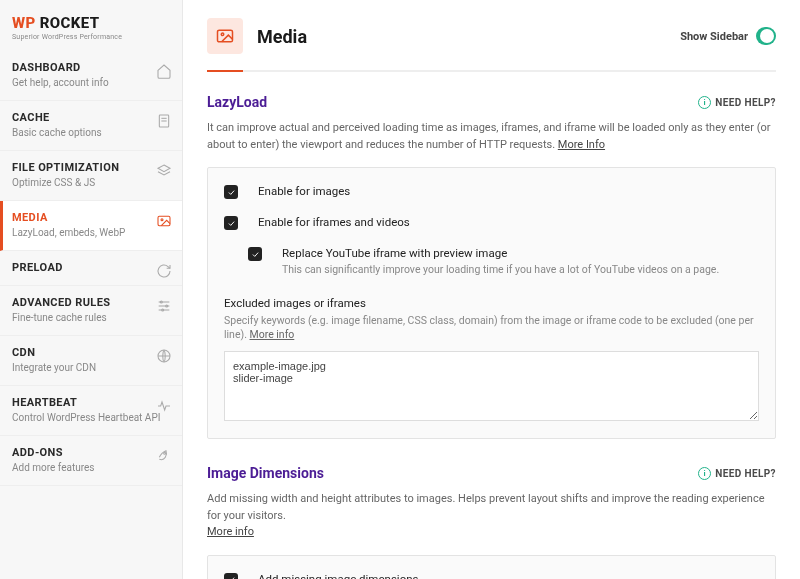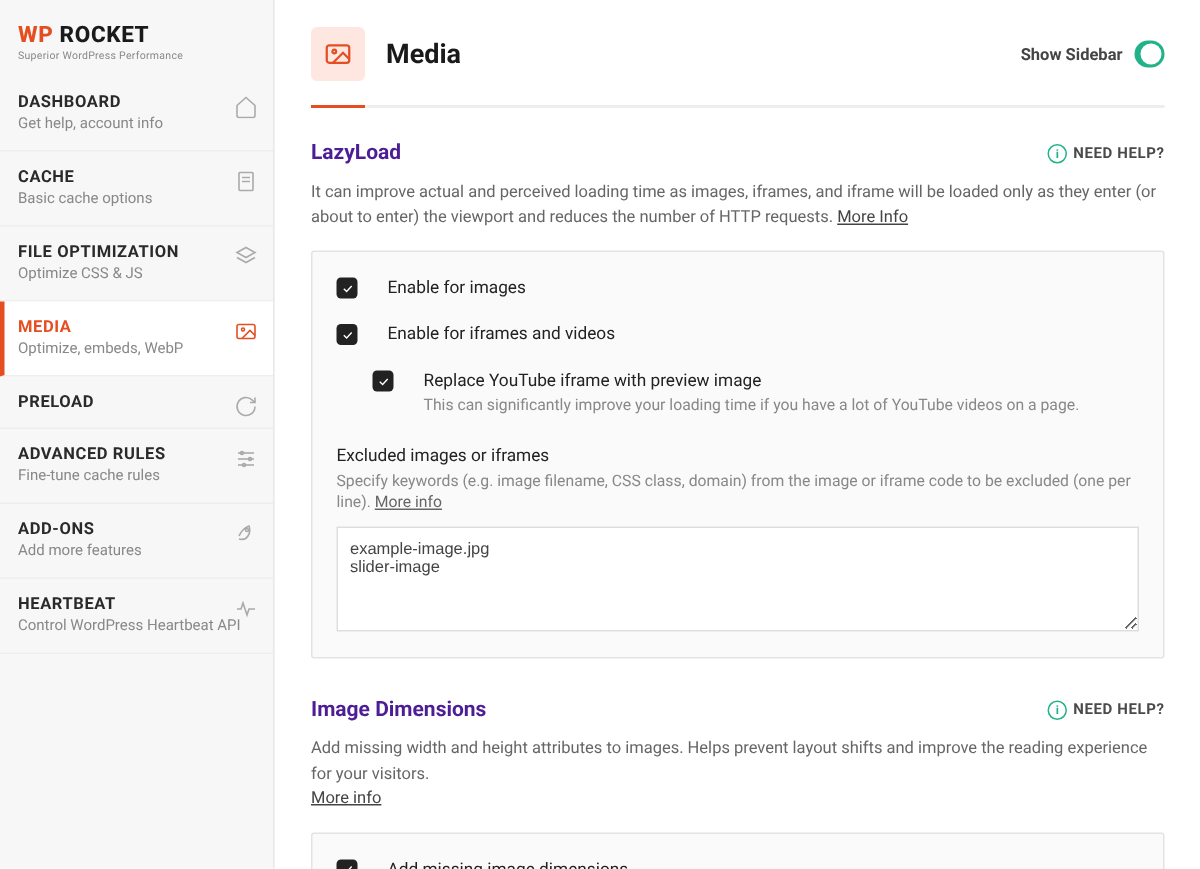--- a/index.html
+++ b/index.html
@@ -78,21 +78,21 @@
       <div class="nav-item">
         <div class="nav-title">FILE OPTIMIZATION</div>
         <div class="nav-desc">Optimize CSS &amp; JS</div>
         <span class="nav-icon"><svg viewBox="0 0 24 24" fill="none" stroke="currentColor" stroke-width="1.6">
               <polygon points="12 3 21 8 12 13 3 8 12 3"></polygon>
               <polyline points="3 13 12 18 21 13"></polyline>
             </svg></span>
       </div>
       <div class="nav-item active">
         <div class="nav-title">MEDIA</div>
-        <div class="nav-desc">Optimize, embeds, WebP</div>
+        <div class="nav-desc">LazyLoad, embeds, WebP</div>
         <span class="nav-icon"><svg viewBox="0 0 24 24" fill="none" stroke="currentColor" stroke-width="1.6">
               <rect x="3" y="5" width="18" height="14" rx="2"></rect>
               <circle cx="9" cy="10" r="1.5"></circle>
               <path d="M21 16l-5-5-8 8"></path>
             </svg></span>
       </div>
       <div class="nav-item">
         <div class="nav-title">PRELOAD</div>
         <span class="nav-icon"><svg viewBox="0 0 24 24" fill="none" stroke="currentColor" stroke-width="1.6">
               <path d="M21 12a9 9 0 11-3-6.7L21 8"></path>
@@ -105,32 +105,40 @@
         <span class="nav-icon"><svg viewBox="0 0 24 24" fill="none" stroke="currentColor" stroke-width="1.6">
               <line x1="4" y1="6" x2="20" y2="6"></line>
               <line x1="4" y1="12" x2="20" y2="12"></line>
               <line x1="4" y1="18" x2="20" y2="18"></line>
               <circle cx="8" cy="6" r="1.5"></circle>
               <circle cx="16" cy="12" r="1.5"></circle>
               <circle cx="10" cy="18" r="1.5"></circle>
             </svg></span>
       </div>
       <div class="nav-item">
+        <div class="nav-title">CDN</div>
+        <div class="nav-desc">Integrate your CDN</div>
+        <span class="nav-icon"><svg viewBox="0 0 24 24" fill="none" stroke="currentColor" stroke-width="1.6">
+              <circle cx="12" cy="12" r="9"></circle>
+              <path d="M3 12h18M12 3c2.5 3 2.5 15 0 18M12 3c-2.5 3-2.5 15 0 18"></path>
+            </svg></span>
+      </div>
+      <div class="nav-item">
+        <div class="nav-title">HEARTBEAT</div>
+        <div class="nav-desc">Control WordPress Heartbeat API</div>
+        <span class="nav-icon"><svg viewBox="0 0 24 24" fill="none" stroke="currentColor" stroke-width="1.6">
+              <polyline points="3 12 7 12 9 6 13 18 15 12 21 12"></polyline>
+            </svg></span>
+      </div>
+      <div class="nav-item">
         <div class="nav-title">ADD-ONS</div>
         <div class="nav-desc">Add more features</div>
         <span class="nav-icon"><svg viewBox="0 0 24 24" fill="none" stroke="currentColor" stroke-width="1.6">
               <path d="M5 14s3-7 10-10c0 0 2 5-1 10s-9 3-9 3"></path>
               <circle cx="13" cy="8" r="1.5"></circle>
-            </svg></span>
-      </div>
-      <div class="nav-item">
-        <div class="nav-title">HEARTBEAT</div>
-        <div class="nav-desc">Control WordPress Heartbeat API</div>
-        <span class="nav-icon"><svg viewBox="0 0 24 24" fill="none" stroke="currentColor" stroke-width="1.6">
-              <polyline points="3 12 7 12 9 6 13 18 15 12 21 12"></polyline>
             </svg></span>
       </div>
     </nav>
   </aside>
 
   <main class="main">
     <div class="header">
       <div class="header-icon">
         <svg width="20" height="20" viewBox="0 0 24 24" fill="none" stroke="#e54e21" stroke-width="1.8">
             <rect x="3" y="5" width="18" height="14" rx="2"></rect>

